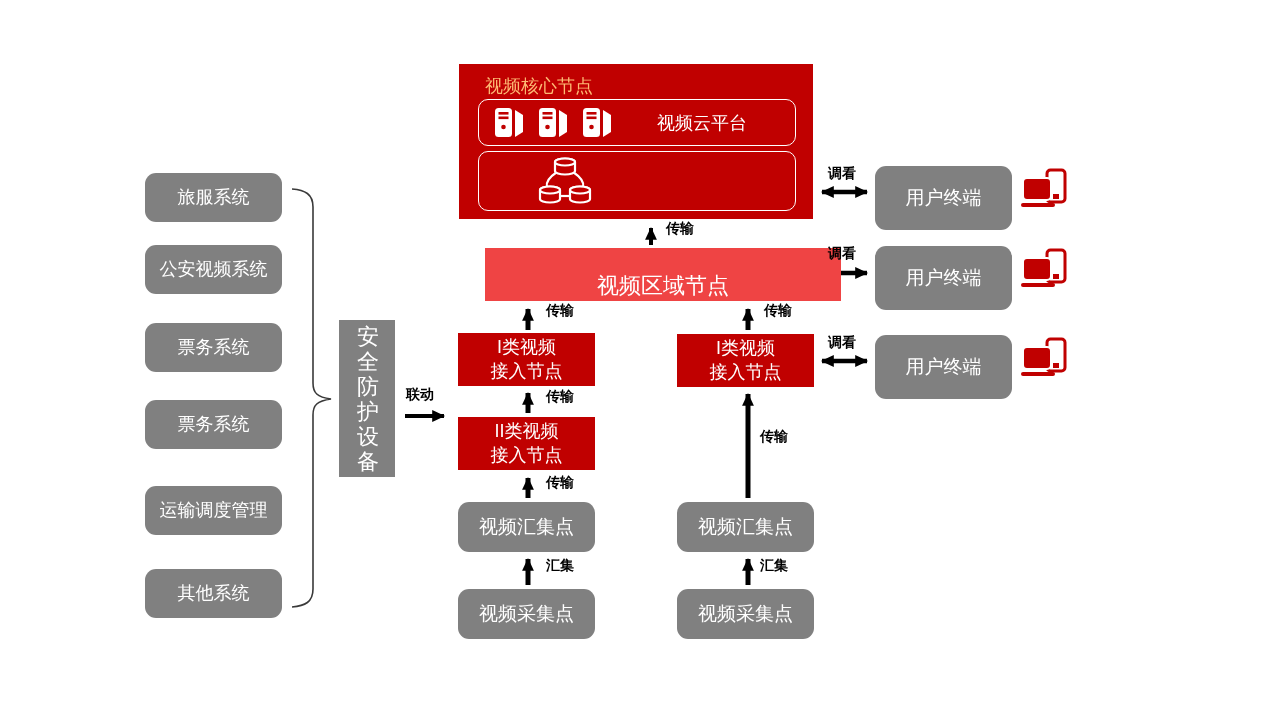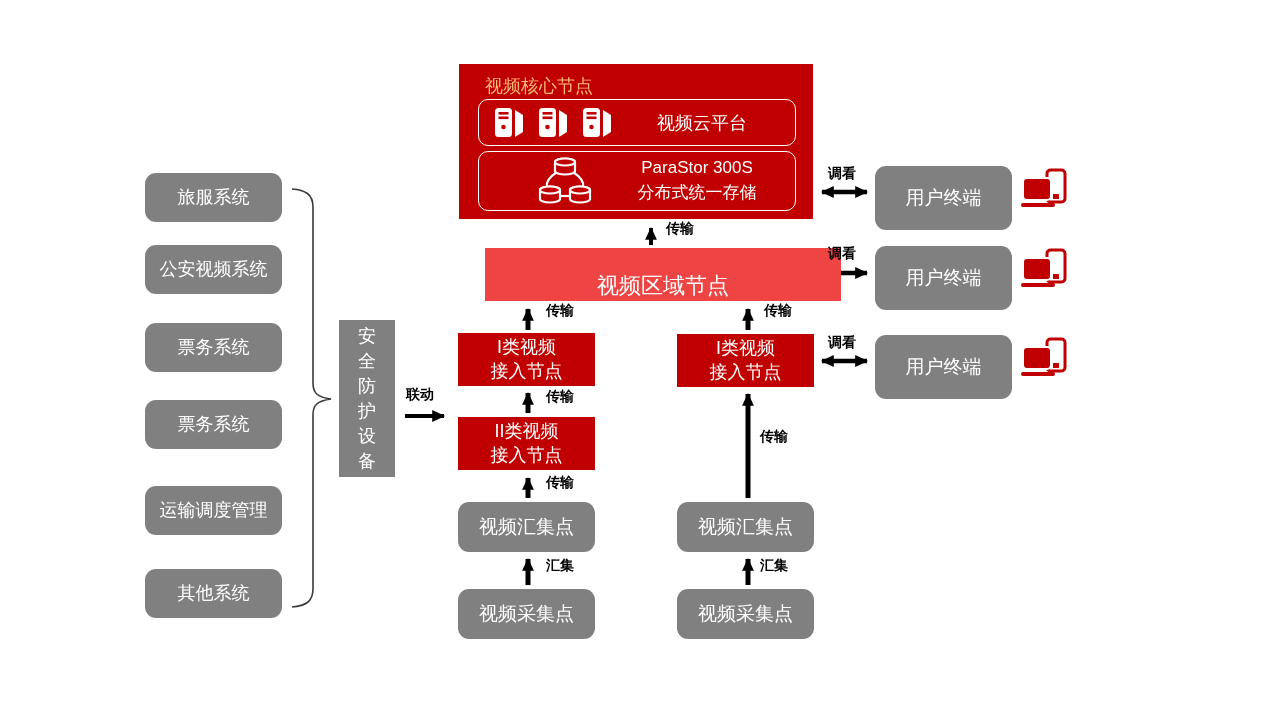--- a/index.html
+++ b/index.html
@@ -38,21 +38,21 @@
   .inner2 .stor-text{flex:1;text-align:center;padding-right:8px;line-height:1.45;}
   .region{
     position:absolute;left:485px;top:248px;width:356px;height:53px;background:#ef4444;
     display:flex;align-items:flex-end;justify-content:center;color:#fff;font-size:22px;
   }
   .secdev{
     position:absolute;left:339px;top:320px;width:56px;height:157px;background:#808080;
     display:flex;align-items:center;justify-content:center;
   }
   .secdev span{
-    display:block;width:20px;color:#fff;font-size:18px;line-height:25px;
+    display:block;width:20px;color:#fff;font-size:22px;line-height:25px;
     word-break:break-all;text-align:center;
   }
   .dev-icon{position:absolute;width:50px;height:46px;}
 </style>
 </head>
 <body>
 
 <div class="canvas">
 
   <svg class="overlay" viewBox="0 0 1280 720">
@@ -136,24 +136,20 @@
         <path d="M20,18 Q8,26 10,33" fill="none" stroke="#fff" stroke-width="2.2"></path>
         <path d="M36,18 Q48,26 46,33" fill="none" stroke="#fff" stroke-width="2.2"></path>
         <path d="M23,42 L33,42" fill="none" stroke="#fff" stroke-width="2.2"></path>
         <path d="M18,8 v9 a10,3.5 0 0 0 20,0 v-9 a10,3.5 0 0 0 -20,0 z" fill="#C00000" stroke="#fff" stroke-width="2.2"></path>
         <ellipse cx="28" cy="8" rx="10" ry="3.5" fill="#C00000" stroke="#fff" stroke-width="2.2"></ellipse>
         <path d="M3,36 v9 a10,3.5 0 0 0 20,0 v-9 a10,3.5 0 0 0 -20,0 z" fill="#C00000" stroke="#fff" stroke-width="2.2"></path>
         <ellipse cx="13" cy="36" rx="10" ry="3.5" fill="#C00000" stroke="#fff" stroke-width="2.2"></ellipse>
         <path d="M33,36 v9 a10,3.5 0 0 0 20,0 v-9 a10,3.5 0 0 0 -20,0 z" fill="#C00000" stroke="#fff" stroke-width="2.2"></path>
         <ellipse cx="43" cy="36" rx="10" ry="3.5" fill="#C00000" stroke="#fff" stroke-width="2.2"></ellipse>
       </svg>
-      <div class="stor-text">
-        <div>ParaStor 300S</div>
-        <div>分布式统一存储</div>
-      </div>
     </div>
   </div>
 
   <div class="region">
     <span>视频区域节点</span>
   </div>
 
   <div class="box red access" style="left:458px;top:333px">
     <span>I类视频</span>
     <span>接入节点</span>

